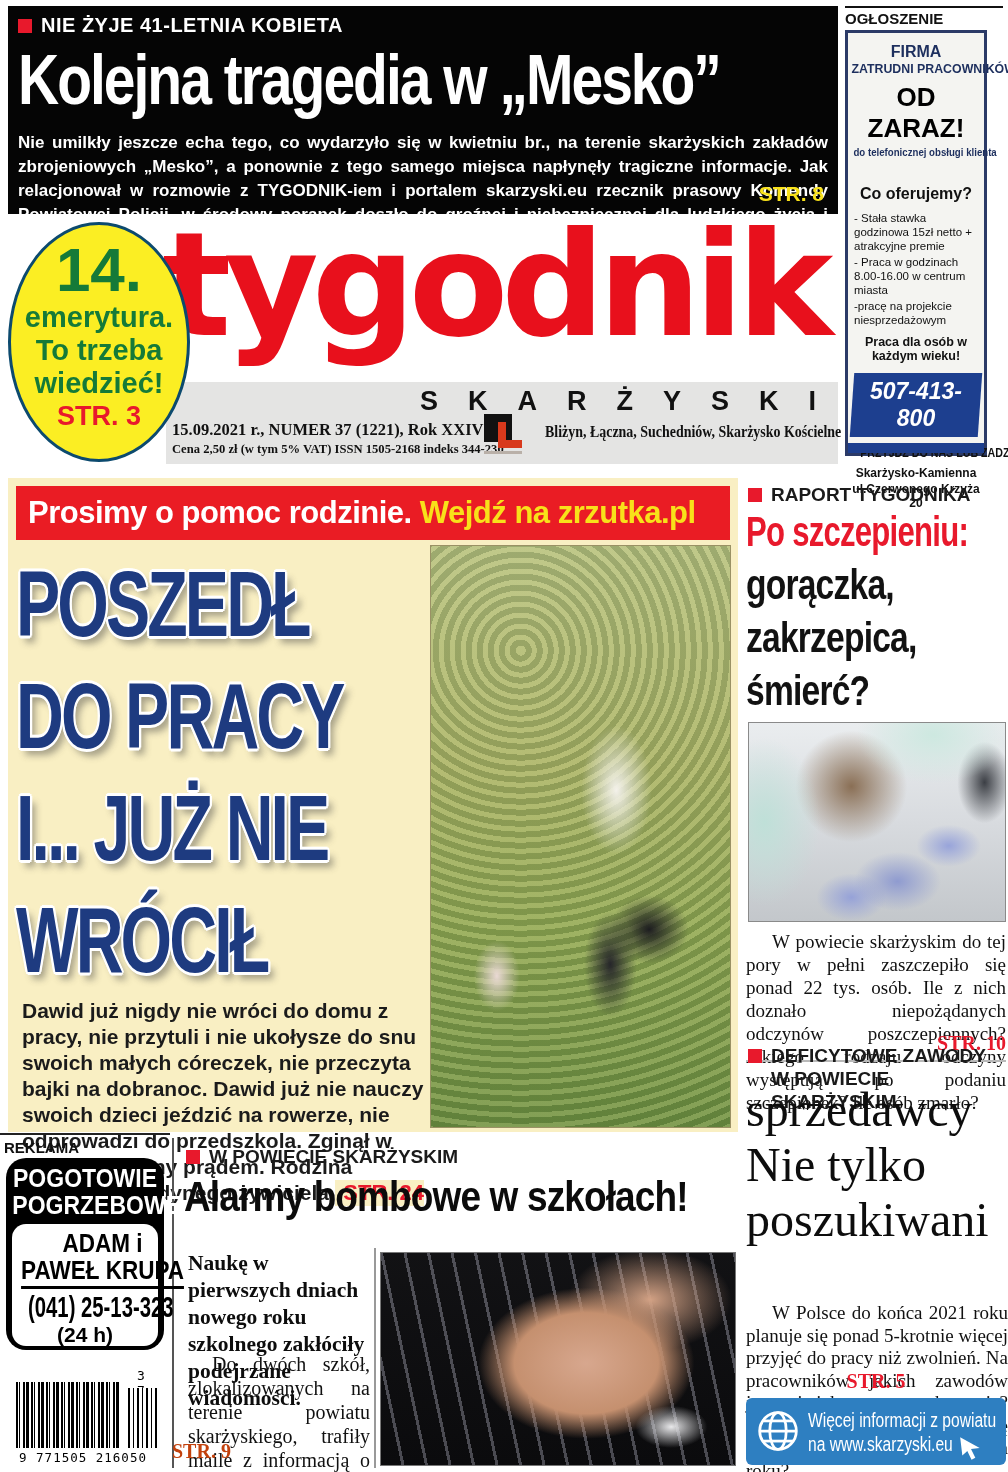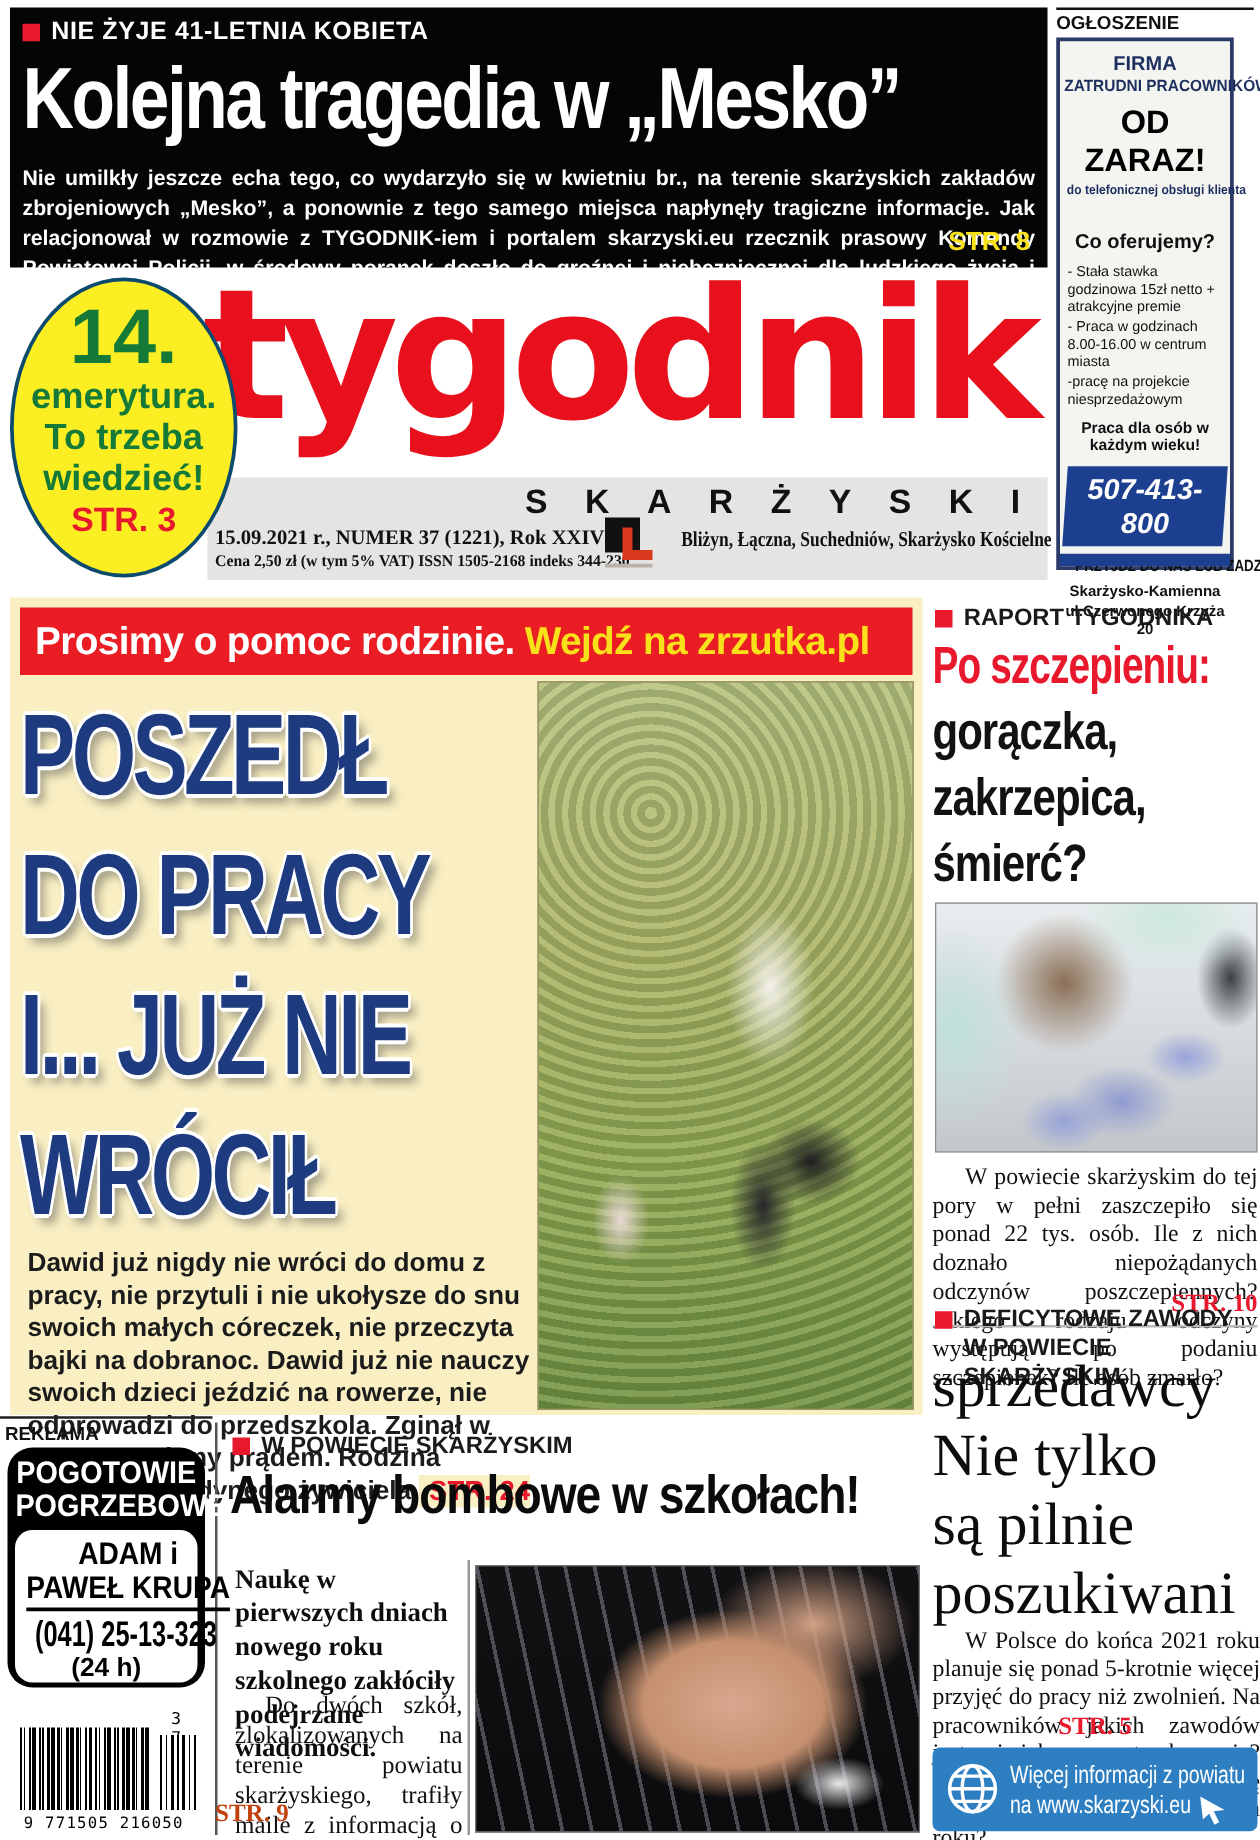--- a/index.html
+++ b/index.html
@@ -245,21 +245,20 @@
   <div class="abs j-kicker2">
     <div class="kicker">
       <span class="red-sq"></span>
       <span class="line">DEFICYTOWE ZAWODY</span>
     </div>
     <span class="line" style="margin-left:23px;">W POWIECIE SKARŻYSKIM</span>
   </div>
   <div class="abs j-head">
     <div>sprzedawcy</div>
     <div>Nie tylko</div>
-    <div>są pilnie</div>
     <div>poszukiwani</div>
   </div>
   <div class="abs j-body">W Polsce do końca 2021 roku planuje się ponad 5-krotnie więcej przyjęć do pracy niż zwolnień. Na pracowników jakich zawodów jest największe zapotrzebowanie? Jaki zawód cieszy się największym popytem w tym roku?</div>
   <div class="abs j-ref">STR. 5</div>
 
   <div class="abs info-box">
     <svg class="info-globe" viewBox="0 0 24 24" fill="none" stroke="#fff" stroke-width="1.5">
       <circle cx="12" cy="12" r="10"></circle>
       <ellipse cx="12" cy="12" rx="4.5" ry="10"></ellipse>
       <line x1="2" y1="12" x2="22" y2="12"></line>

